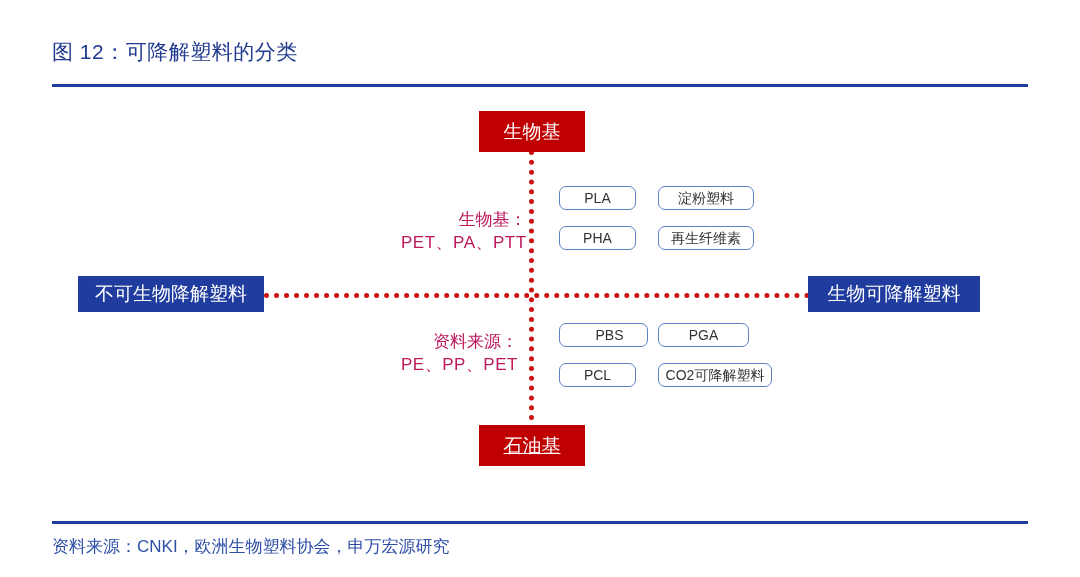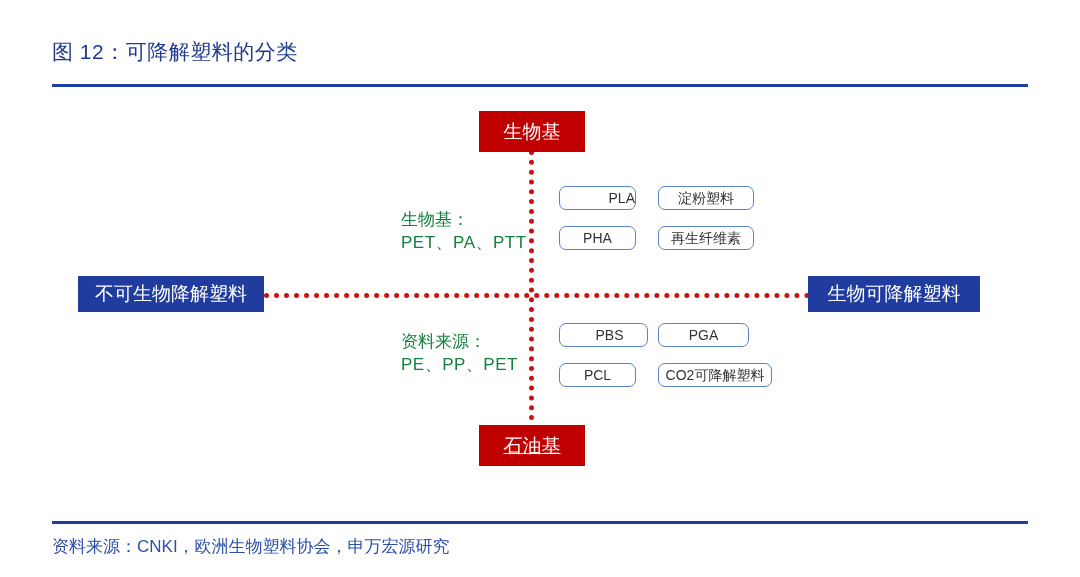--- a/index.html
+++ b/index.html
@@ -108,23 +108,23 @@
     height: 36px;
     z-index: 3;
   }
   #end-left  { left: 66px;  top: 181px; width: 186px; }
   #end-right { left: 796px; top: 181px; width: 172px; }
 
   
   .quad-label {
     position: absolute;
     font-size: 17px;
-    color: #15803d;
+    color: #be185d;
     line-height: 23px;
-    text-align: left;
+    text-align: right;
     white-space: nowrap;
   }
   #quad-upper-left { left: 389px; top: 113px; }
   #quad-lower-left { left: 389px; top: 235px; }
   .quad-label .l2 { letter-spacing: 0.5px; }
 
   
   .chip {
     position: absolute;
     background: #ffffff;
@@ -133,21 +133,21 @@
     color: #333333;
     font-size: 14px;
     text-align: center;
     height: 22px;
     line-height: 22px;
     z-index: 3;
     white-space: nowrap;
   }
   .chip.cn { font-size: 14px; }
 
-  #chip-pla   { left: 547px; top:  91px; width: 75px; text-align: right; }
+  #chip-pla   { left: 547px; top:  91px; width: 75px; }
   #chip-pha   { left: 547px; top: 131px; width: 75px; }
   #chip-starch{ left: 646px; top:  91px; width: 94px; }
   #chip-cell  { left: 646px; top: 131px; width: 94px; }
 
   #chip-pbs   { left: 547px; top: 228px; width: 75px; padding-left: 12px; }
   #chip-pcl   { left: 547px; top: 268px; width: 75px; }
   #chip-pga   { left: 646px; top: 228px; width: 89px; }
   #chip-co2   { left: 646px; top: 268px; width: 112px; }
 </style>
 </head>

